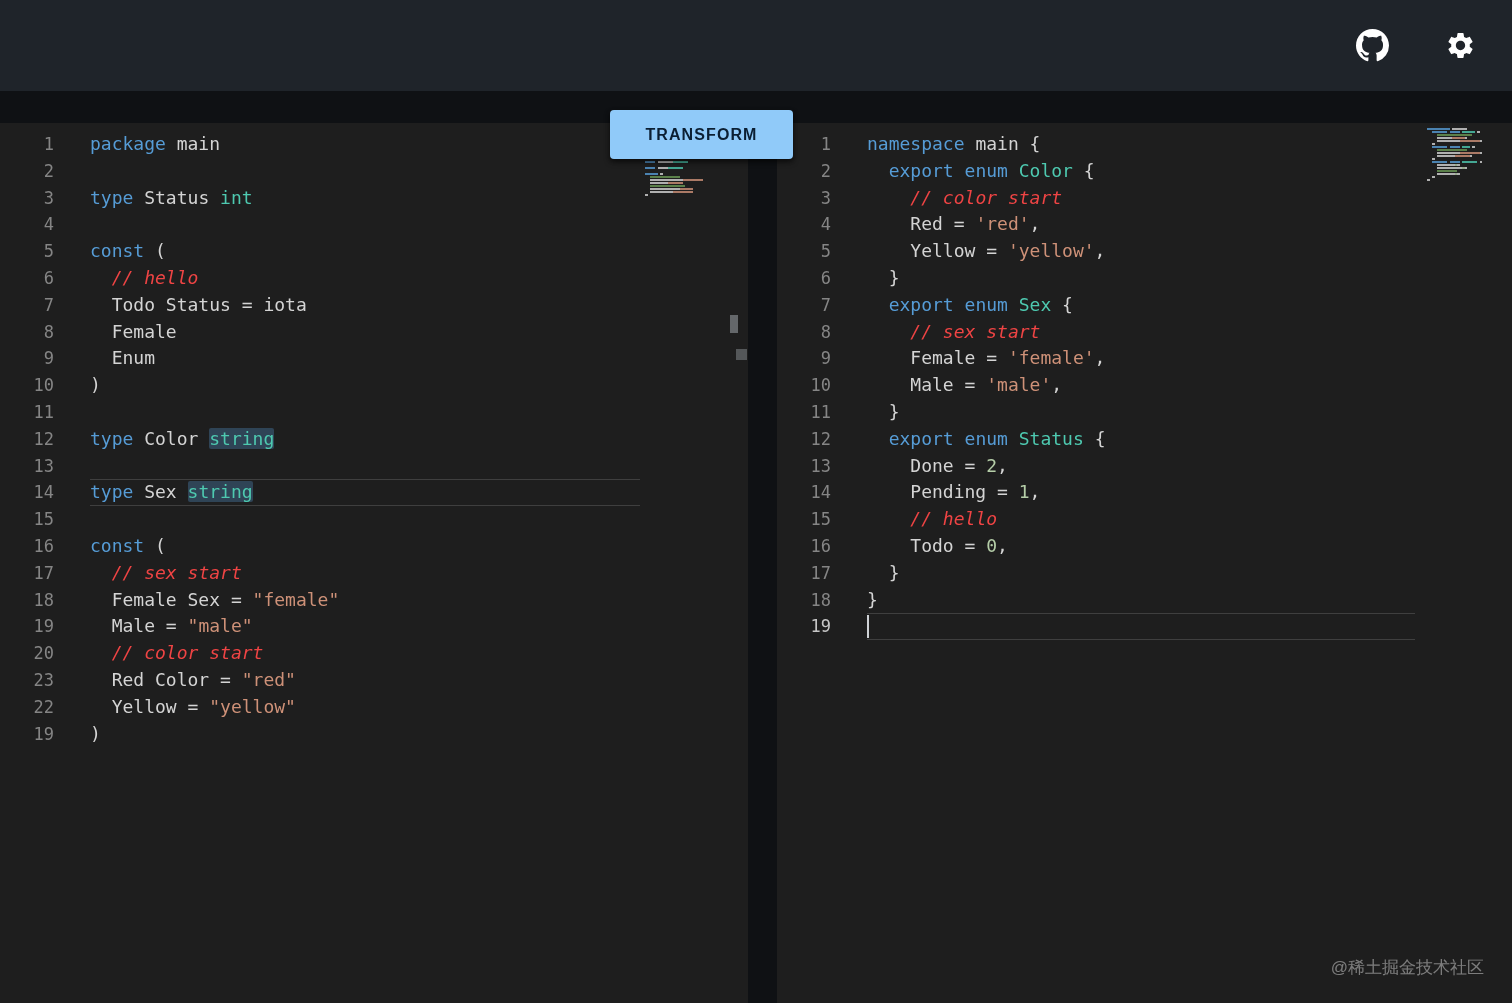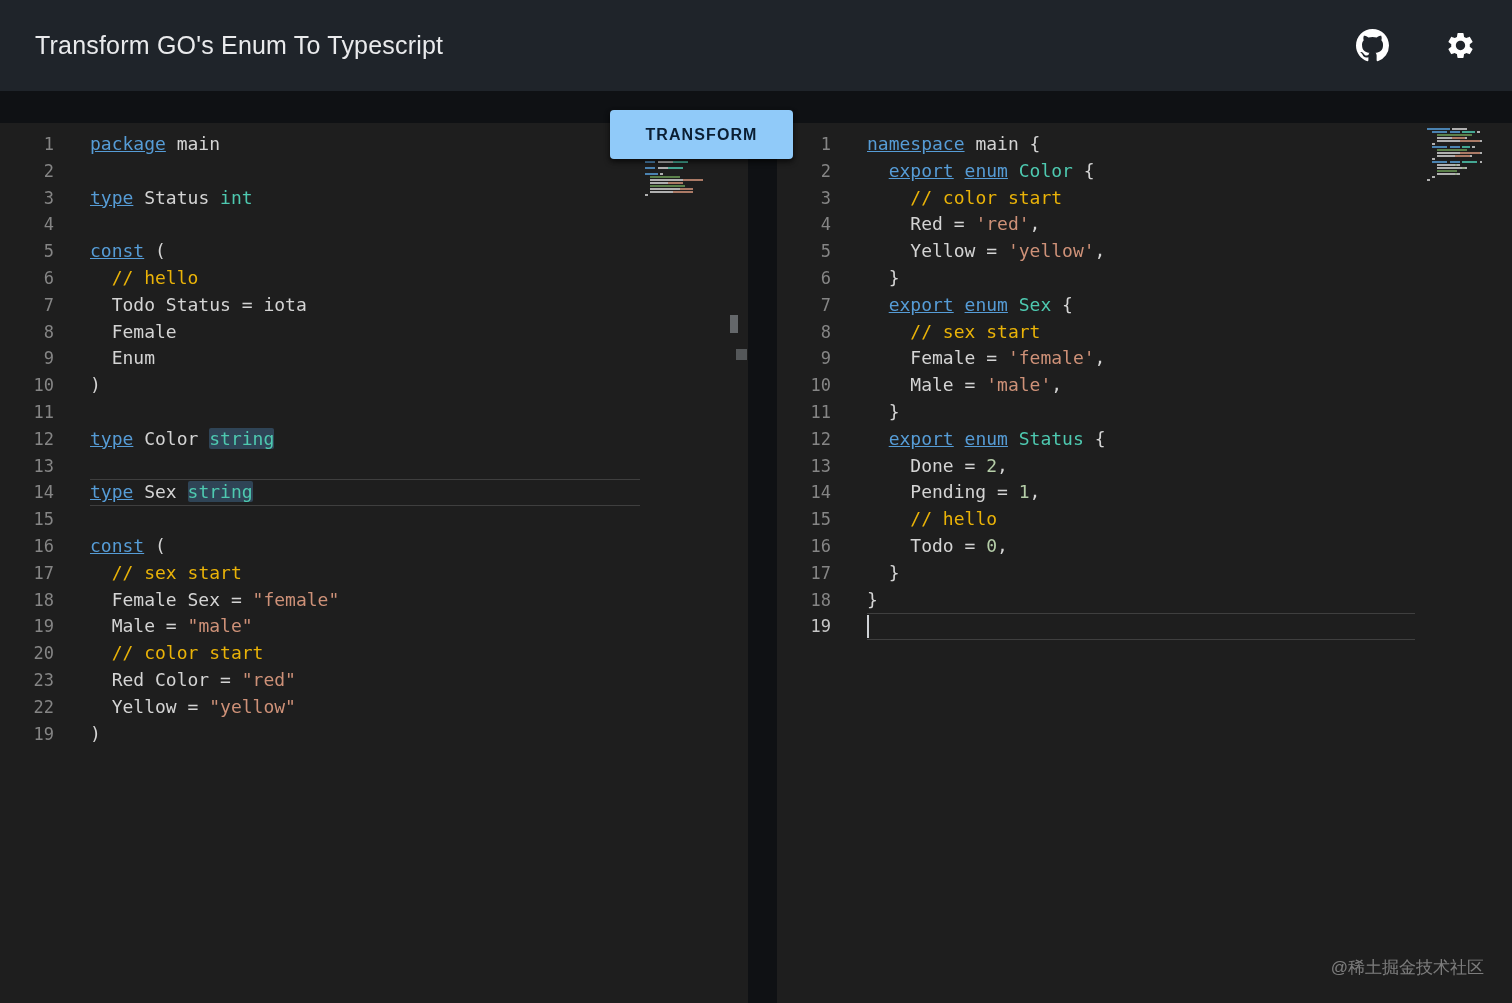--- a/index.html
+++ b/index.html
@@ -35,23 +35,23 @@
   .ln {
     width:62px; flex:0 0 62px; text-align:right; padding-right:8px;
     color:#858585; font:17px/26.8px "DejaVu Sans Mono", monospace;
     user-select:none;
   }
   .ln-active { color:#c6c6c6; }
   .code {
     padding-left:28px; flex:1; white-space:pre;
     font:18px/26.8px "DejaVu Sans Mono", monospace; color:#d4d4d4;
   }
-  .tok-keyword { color:#569cd6;text-decoration:underline; }
+  .tok-keyword { color:#569cd6; }
   .tok-type    { color:#4ec9b0; }
-  .tok-comment { color:#eab308; }
+  .tok-comment { color:#ef4444;font-style:italic; }
   .tok-string  { color:#ce9178; }
   .tok-number  { color:#b5cea8; }
   .tok-default { color:#d4d4d4; }
   .hl { background:rgba(64,105,141,.5); border-radius:2px; }
 
   .active-overlay {
     position:absolute; height:26.8px;
     border-top:1px solid rgba(255,255,255,.15);
     border-bottom:1px solid rgba(255,255,255,.15);
     pointer-events:none;
@@ -77,21 +77,20 @@
   
   .watermark {
     position:absolute; right:28px; bottom:24px;
     color:rgba(255,255,255,.42); font-size:17px; z-index:30;
   }
 </style>
 </head>
 <body>
 
 <header>
-  <h1 class="app-title">Transform GO's Enum To Typescript</h1>
   <div class="header-icons">
     <button class="icon-btn" title="GitHub">
       <svg width="33" height="33" viewBox="0 0 16 16" fill="#ffffff" aria-hidden="true">
         <path d="M8 0C3.58 0 0 3.58 0 8c0 3.54 2.29 6.53 5.47 7.59.4.07.55-.17.55-.38 0-.19-.01-.82-.01-1.49-2.01.37-2.53-.49-2.69-.94-.09-.23-.48-.94-.82-1.13-.28-.15-.68-.52-.01-.53.63-.01 1.08.58 1.23.82.72 1.21 1.87.87 2.33.66.07-.52.28-.87.51-1.07-1.78-.2-3.64-.89-3.64-3.95 0-.87.31-1.59.82-2.15-.08-.2-.36-1.02.08-2.12 0 0 .67-.21 2.2.82.64-.18 1.32-.27 2-.27.68 0 1.36.09 2 .27 1.53-1.04 2.2-.82 2.2-.82.44 1.1.16 1.92.08 2.12.51.56.82 1.27.82 2.15 0 3.07-1.87 3.75-3.65 3.95.29.25.54.73.54 1.48 0 1.07-.01 1.93-.01 2.2 0 .21.15.46.55.38A8.01 8.01 0 0 0 16 8c0-4.42-3.58-8-8-8z"></path>
       </svg>
     </button>
     <button class="icon-btn" title="Settings">
       <svg width="31" height="31" viewBox="0 0 24 24" fill="#ffffff" aria-hidden="true">
         <path d="M19.14 12.94c.04-.3.06-.61.06-.94 0-.32-.02-.64-.07-.94l2.03-1.58c.18-.14.23-.41.12-.61l-1.92-3.32c-.12-.22-.37-.29-.59-.22l-2.39.96c-.5-.38-1.03-.7-1.62-.94l-.36-2.54c-.04-.24-.24-.41-.48-.41h-3.84c-.24 0-.43.17-.47.41l-.36 2.54c-.59.24-1.13.57-1.62.94l-2.39-.96c-.22-.08-.47 0-.59.22L2.74 8.87c-.12.21-.08.47.12.61l2.03 1.58c-.05.3-.09.63-.09.94s.02.64.07.94l-2.03 1.58c-.18.14-.23.41-.12.61l1.92 3.32c.12.22.37.29.59.22l2.39-.96c.5.38 1.03.7 1.62.94l.36 2.54c.05.24.24.41.48.41h3.84c.24 0 .44-.17.47-.41l.36-2.54c.59-.24 1.13-.56 1.62-.94l2.39.96c.22.08.47 0 .59-.22l1.92-3.32c.12-.22.07-.47-.12-.61l-2.01-1.58zM12 15.6c-1.98 0-3.6-1.62-3.6-3.6s1.62-3.6 3.6-3.6 3.6 1.62 3.6 3.6-1.62 3.6-3.6 3.6z"></path>
       </svg>

